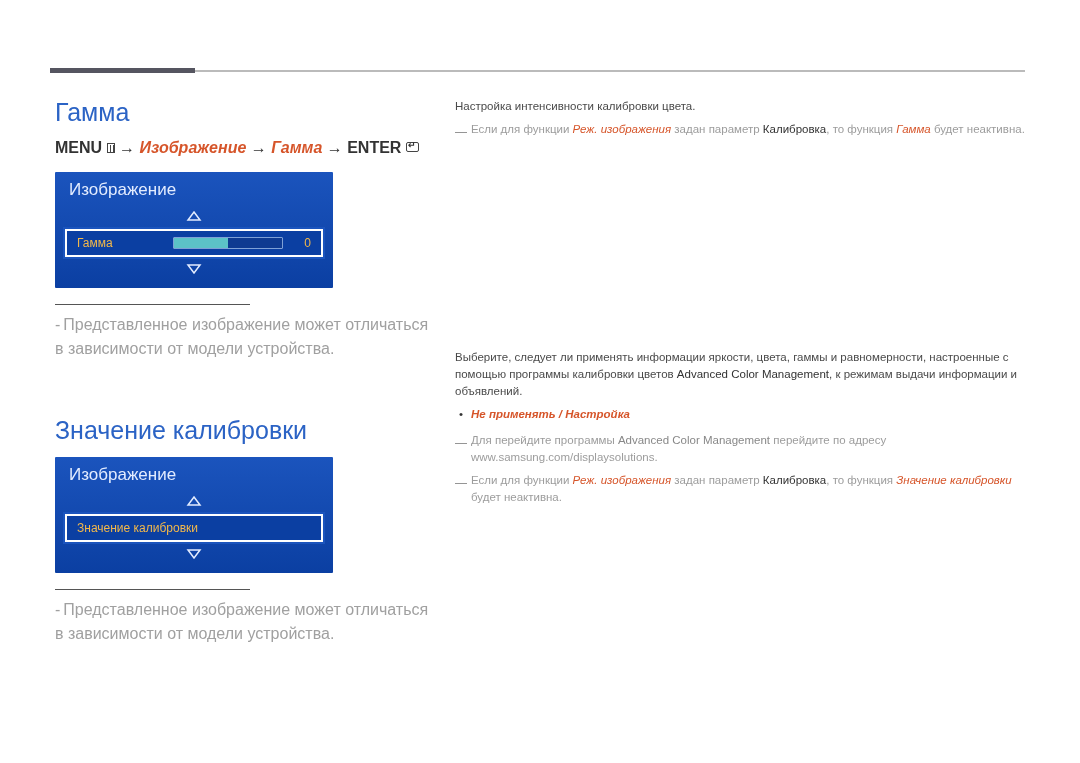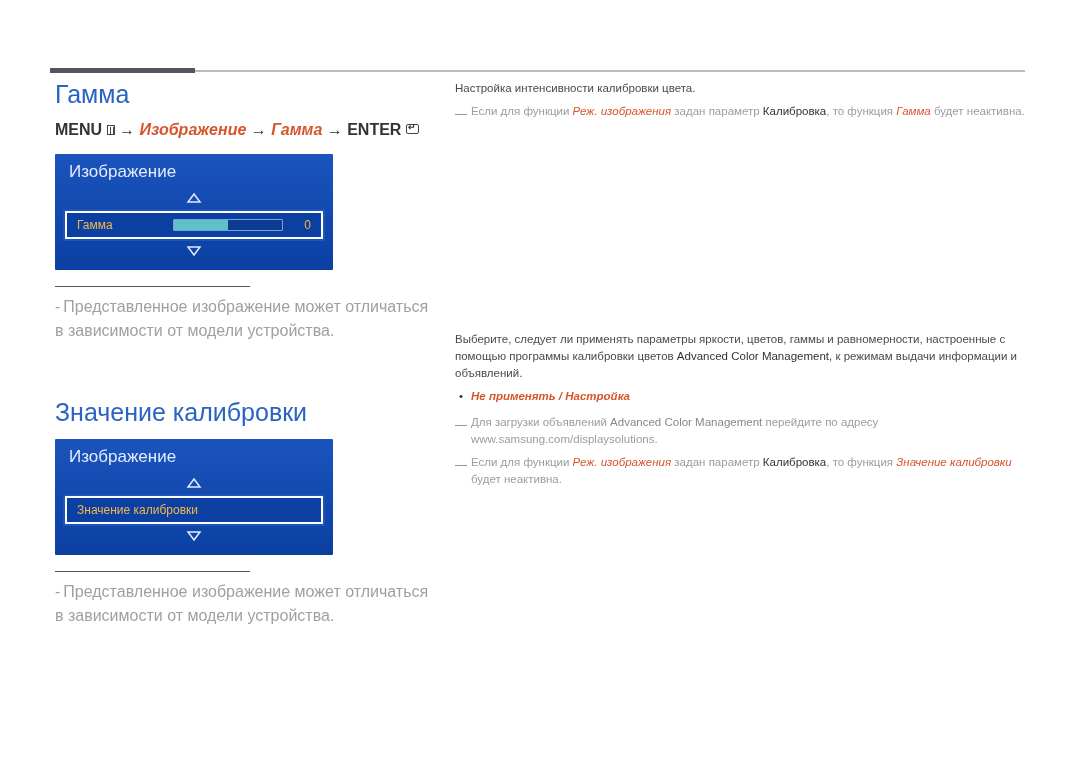--- a/index.html
+++ b/index.html
@@ -6,21 +6,21 @@
     margin: 0;
     font-family: Arial, Helvetica, sans-serif;
     background: #ffffff;
     color: #333;
   }
   .page {
     width: 1080px;
     height: 763px;
     position: relative;
     box-sizing: border-box;
-    padding: 32px 55px 40px 55px;
+    padding: 50px 55px 40px 55px;
   }
   .top-rule {
     position: absolute;
     top: 70px;
     left: 50px;
     right: 55px;
     border-top: 2px solid #bbb;
     height: 0;
   }
   .top-rule-accent {
@@ -300,29 +300,29 @@
     <div class="right-col">
 
       <p class="para">Настройка интенсивности калибровки цвета.</p>
       <p class="note-line muted">
         <span class="note-dash">―</span>
         <span>Если для функции </span><span class="hl">Реж. изображения</span><span> задан параметр </span><b>Калибровка</b><span>, то функция </span><span class="hl">Гамма</span><span> будет неактивна.</span>
       </p>
 
       <div class="right-sec-2" style="margin-top:210px;">
         <p class="para">
-          <span>Выберите, следует ли применять параметры яркости, цветов, гаммы и равномерности, настроенные с помощью программы калибровки цветов </span><b>Advanced Color Management</b><span>, к режимам выдачи информации и объявлений.</span>
+          <span>Выберите, следует ли применять информации яркости, цвета, гаммы и равномерности, настроенные с помощью программы калибровки цветов </span><b>Advanced Color Management</b><span>, к режимам выдачи информации и объявлений.</span>
         </p>
         <p class="bullet-line">
           <span class="bullet-dot">•</span>
           <span class="hl" style="font-weight:bold;">Не применять / Настройка</span>
         </p>
         <p class="note-line muted">
           <span class="note-dash">―</span>
-          <span>Для загрузки объявлений </span><b style="color:#888;">Advanced Color Management</b><span> перейдите по адресу www.samsung.com/displaysolutions.</span>
+          <span>Для перейдите программы </span><b style="color:#888;">Advanced Color Management</b><span> перейдите по адресу www.samsung.com/displaysolutions.</span>
         </p>
         <p class="note-line muted">
           <span class="note-dash">―</span>
           <span>Если для функции </span><span class="hl">Реж. изображения</span><span> задан параметр </span><b>Калибровка</b><span>, то функция </span><span class="hl">Значение калибровки</span><span> будет неактивна.</span>
         </p>
       </div>
 
     </div>
   </div>
 </div>

